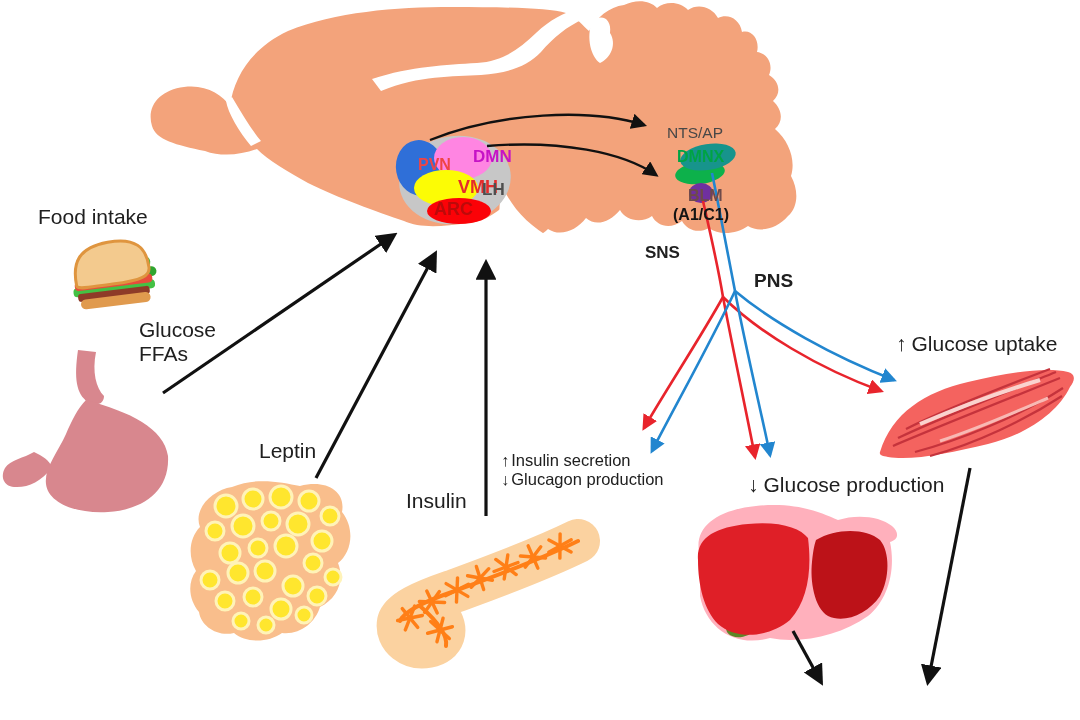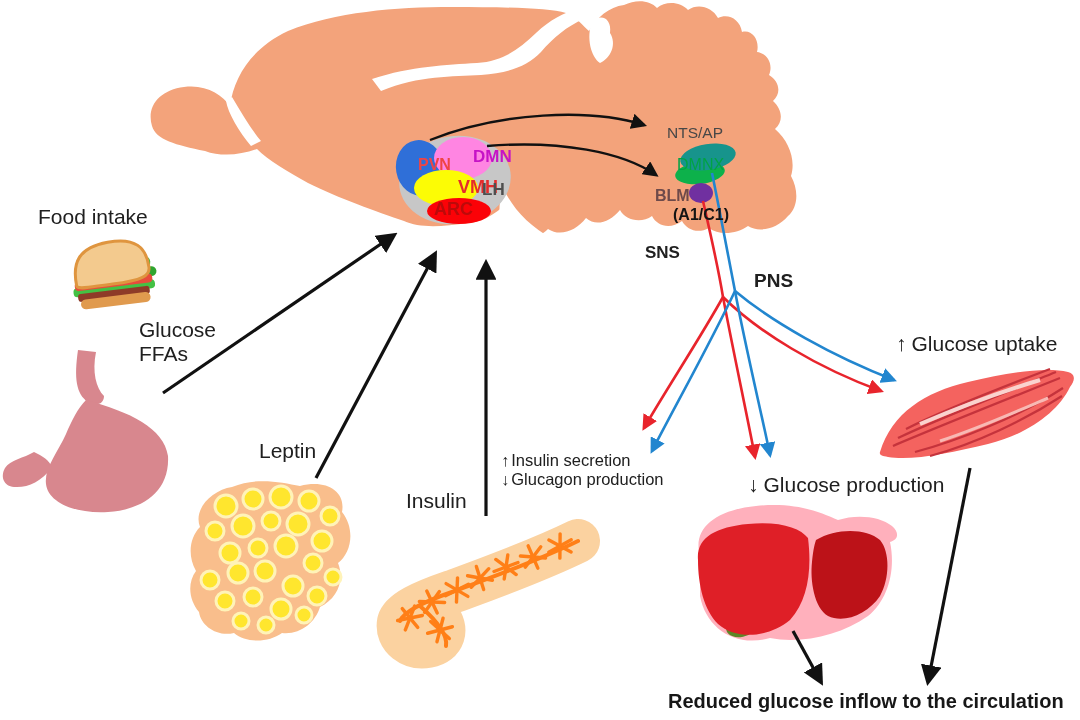--- a/index.html
+++ b/index.html
@@ -15,22 +15,22 @@
   .lbl.small{font-size:15.5px;color:#474747;margin-left:12px;}
   .row{display:inline-flex;align-items:baseline;gap:2px;}
   .row.gap{gap:5px;}
   .nuc{position:absolute;font-weight:bold;white-space:nowrap;}
   #pvn-label{left:403px;top:156px;font-size:16px;color:#ef4444;margin-left:15px;}
   #dmn-label{left:441px;top:147px;font-size:17px;color:#C613C6;margin-left:32px;}
   #vmh-label{left:422px;top:177px;font-size:18px;color:#E52B2B;margin-left:36px;}
   #lh-label{left:482px;top:180px;font-size:17px;color:#4E4E4E;}
   #arc-label{left:434px;top:199px;font-size:18px;color:#BC0A0A;}
   #ntsap-label{left:655px;top:124px;}
-  #dmnx-label{left:677px;top:156px;font-size:16px;color:#00A344;font-weight:normal;}
-  #blm-label{left:655px;top:187px;font-size:16px;color:#6E4A4A;font-weight:bold;}
+  #dmnx-label{left:677px;top:148px;font-size:16px;color:#00A344;font-weight:bold;}
+  #blm-label{left:688px;top:187px;font-size:16px;color:#6E4A4A;font-weight:bold;}
   #blm-sub-label{left:637px;top:206px;font-size:16px;color:#141414;font-weight:bold;margin-left:36px;}
   #food-intake-label{left:38px;top:205px;}
   #glucose-label{left:139px;top:318px;}
   #ffas-label{left:139px;top:342px;}
   #leptin-label{left:259px;top:439px;}
   #insulin-label{left:406px;top:489px;}
   #secretion-block{left:501px;top:451px;font-size:16.5px;}
   #sns-label{left:645px;top:243px;font-size:17px;font-weight:600;text-align:right;}
   #pns-label{left:754px;top:270px;font-size:19px;font-weight:600;}
   #glucose-production-label{left:748px;top:473px;}
@@ -246,21 +246,20 @@
     </span>
   </div>
 
   <div class="lbl" id="glucose-uptake-label">
     <span class="row gap">
       <span>↑</span>
         <span>Glucose uptake</span>
     </span>
   </div>
 
-  <div class="lbl" id="reduced-label">Reduced glucose inflow to the circulation</div>
 
   <div class="nuc" id="pvn-label">PVN</div>
   <div class="nuc" id="dmn-label">DMN</div>
   <div class="nuc" id="vmh-label">VMH</div>
   <div class="nuc" id="lh-label">LH</div>
   <div class="nuc" id="arc-label">ARC</div>
   <div class="lbl small" id="ntsap-label">NTS/AP</div>
   <div class="nuc" id="dmnx-label">DMNX</div>
   <div class="nuc" id="blm-label">BLM</div>
   <div class="nuc" id="blm-sub-label">(A1/C1)</div>

